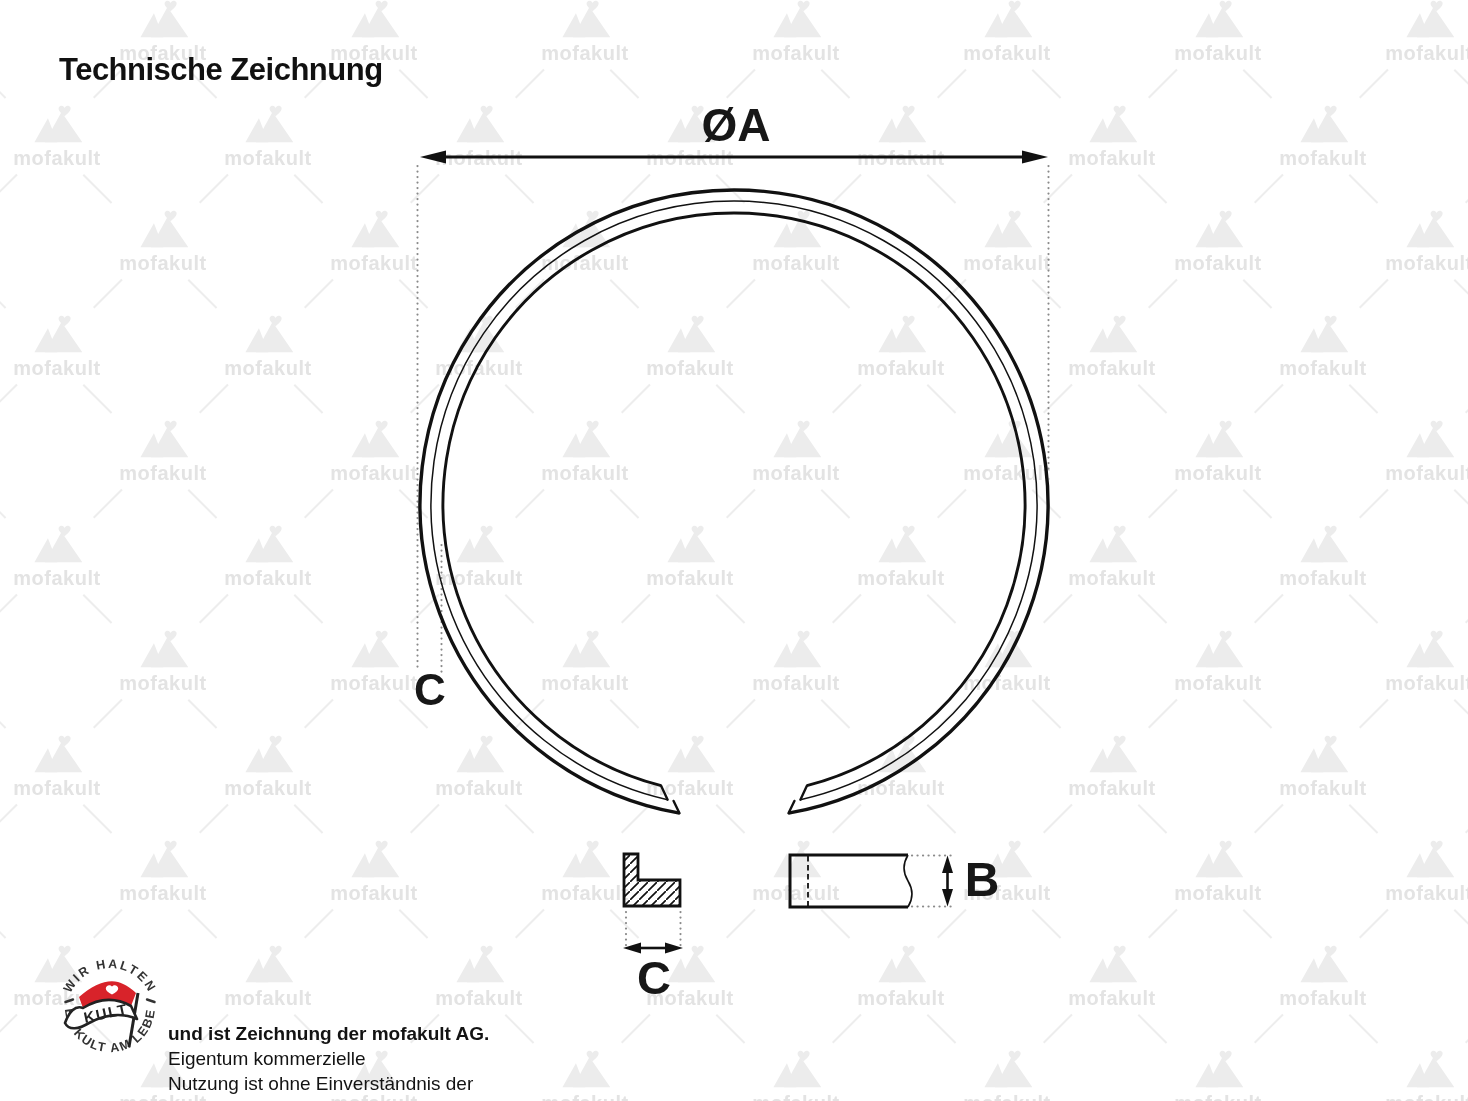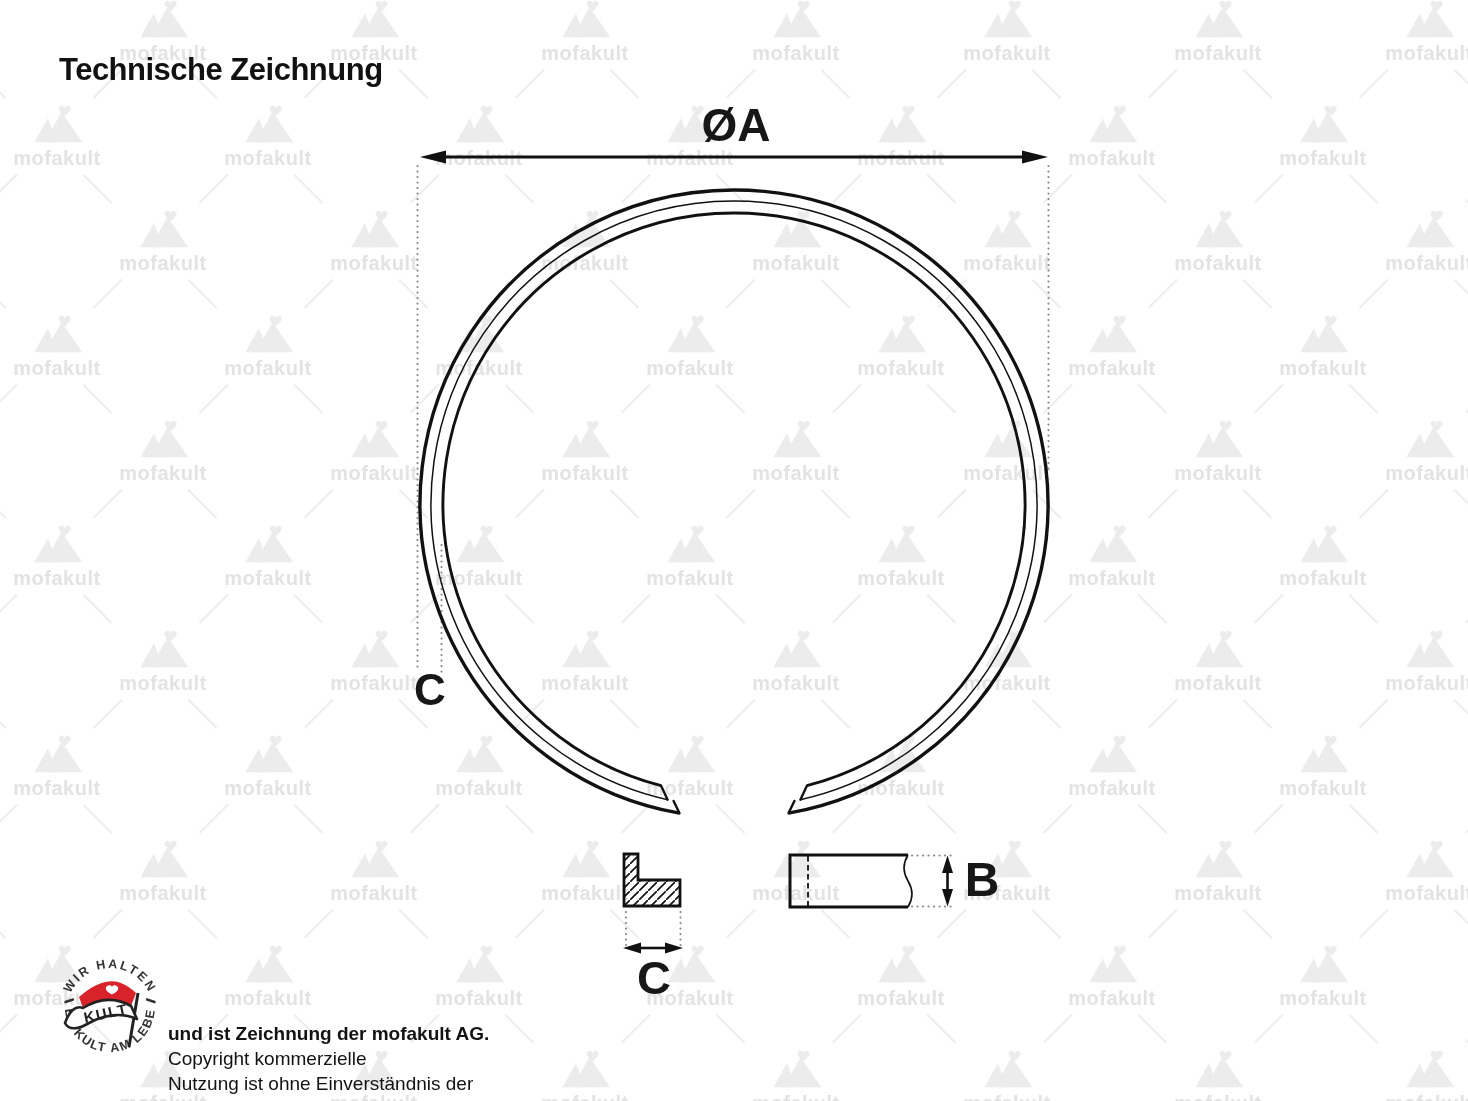--- a/index.html
+++ b/index.html
@@ -884,18 +884,18 @@
       <line x1="84" y1="38" x2="75" y2="92" stroke="#222" stroke-width="3"></line>
       <path d="M25,42 C39,29 54,24 64,27 C72,29.5 78,34 82,38 L77,51 C61,42 41,45 29,53 Z" fill="#d8232a"></path>
       <path d="M58,31.5 c-2.4,-2.6 -6.2,-0.8 -6.2,2 c0,2.2 2.2,4 6.2,6 c4,-2 6.2,-3.8 6.2,-6 c0,-2.8 -3.8,-4.6 -6.2,-2 Z" fill="#ffffff"></path>
       <path d="M11,68 C15,57 21,50 29,53 C45,43 61,42 77,51 L83,64 C67,57 49,60 35,68 C25,74 15,76 11,68 Z" fill="#ffffff" stroke="#222" stroke-width="2.6" stroke-linejoin="round"></path>
       <text x="31" y="68" transform="rotate(-12 31 68)" font-family="Liberation Sans, sans-serif" font-size="15" font-weight="800" letter-spacing="1.5" fill="#222">KULT</text>
     </g>
   </svg>
 
   <p class="copyright">
     <strong><br>
-    <span>und ist Zeichnung der mofakult AG.</span></strong><span> Copyright kommerzielle</span><br>
+    <span>und ist Zeichnung der mofakult AG.</span></strong><span> Eigentum kommerzielle</span><br>
     <span>Nutzung ist ohne Einverständnis der Eigentümerin untersagt.</span><br>
     
   </p>
 
 </div>
 
 </body></html>

